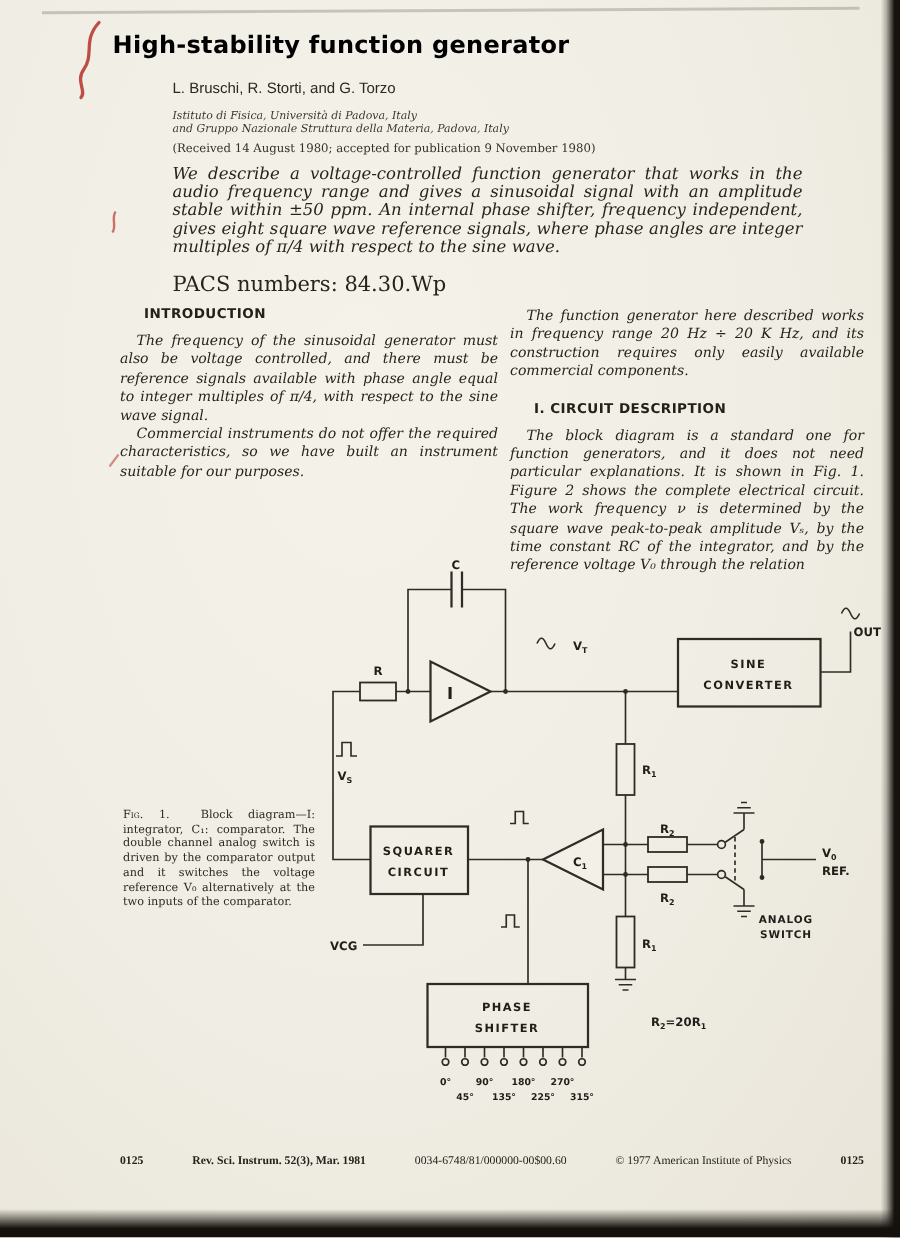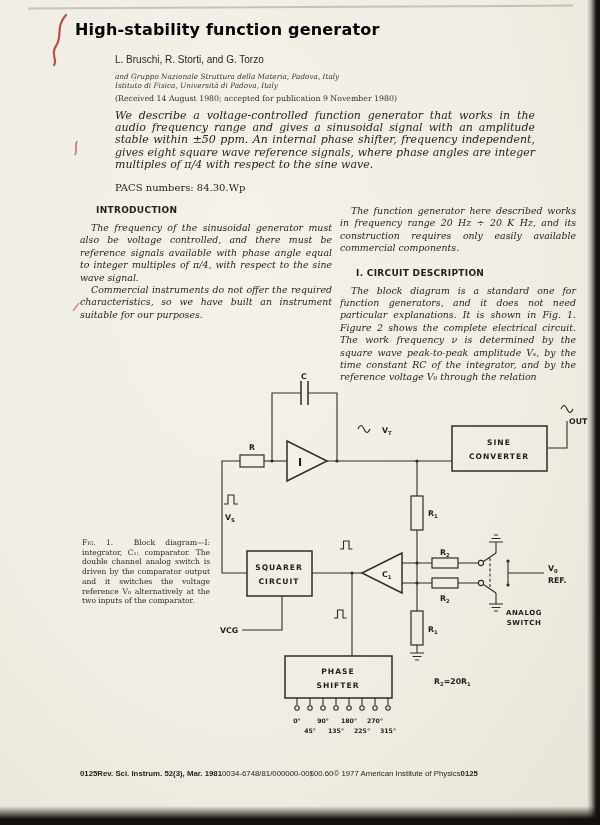--- a/index.html
+++ b/index.html
@@ -17,36 +17,36 @@
   .streak{position:absolute;top:6px;left:28px;width:545px;height:1.5px;
     background:rgba(120,115,100,.35);transform:rotate(-.3deg);}
   .redmark{position:absolute;z-index:5;}
   
   .title{left:75px;top:20px;font-family:"DejaVu Sans",sans-serif;font-weight:bold;
     font-size:16px;letter-spacing:.2px;color:#000000;}
   .authors{left:115px;top:54px;font-family:Liberation Sans, sans-serif;font-size:10px;color:#2b2822;}
   .affil{left:115px;top:72px;font-style:italic;font-size:7.3px;line-height:9.4px;color:#3a362d;}
   .received{left:115px;top:94px;font-size:7.8px;color:#333027;}
   .abstract{left:115px;top:110px;width:420px;font-size:11px;line-height:12.2px;text-align:justify;font-style:italic;}
-  .pacs{left:115px;top:182px;font-size:10px;text-align:right;}
+  .pacs{left:115px;top:182px;font-size:14px;text-align:right;}
   
   .col{top:205px;}
   .col-left{left:80px;width:252px;}
   .col-right{left:340px;width:236px;}
   h3.sect{font-family:"DejaVu Sans",sans-serif;font-weight:bold;font-size:9px;
     letter-spacing:.3px;margin:0 0 7px 0;color:#24211a;padding-left:16px;}
   h3.sect2{margin-top:13px;}
   .col p{margin:0;font-size:9.4px;line-height:12.4px;text-align:justify;}
   .col p.indent{text-indent:11px;font-style:italic;}
   
   .figcap{left:82px;top:538px;width:128px;font-size:7.5px;line-height:9.7px;text-align:justify;color:#2d2a22;}
   .figtag{font-variant:small-caps;}
   
-  .footer{left:80px;top:769px;width:496px;display:flex;
-    font-family:Liberation Sans, sans-serif;font-size:7.8px;color:#26231c;}
+  .footer{left:80px;top:769px;width:496px;display:flex;justify-content:space-between;
+    font-family:Liberation Serif, serif;font-size:7.8px;color:#26231c;}
   .footer .b{font-weight:bold;}
   
   svg.diagram{position:absolute;left:212px;top:371px;width:378px;height:372px;}
   .wire{stroke:#2e2c27;stroke-width:1.1;fill:none;}
   .thick{stroke-width:1.5;}
   .dash{stroke-dasharray:3,2.2;}
   .box{stroke:#2e2c27;stroke-width:1.5;fill:none;}
   .res{stroke:#2e2c27;stroke-width:1.2;fill:none;}
   .tri{stroke:#2e2c27;stroke-width:1.5;fill:#f3f0e7;}
   .contact{stroke:#2e2c27;stroke-width:1.1;fill:none;}
@@ -72,22 +72,22 @@
 <svg class="redmark" style="left:70px;top:139px" width="12" height="18" viewBox="0 0 12 18">
   <path d="M7,2 C4,7 8,11 5,16" stroke="#c0453c" stroke-width="1.6" fill="none" opacity=".75"></path>
 </svg>
 <svg class="redmark" style="left:70px;top:300px" width="12" height="14" viewBox="0 0 12 14">
   <path d="M3,11 L9,3" stroke="#c0453c" stroke-width="1.4" fill="none" opacity=".6"></path>
 </svg>
 
 <div class="abs title">High-stability function generator</div>
 <div class="abs authors">L. Bruschi, R. Storti, and G. Torzo</div>
 <div class="abs affil">
+  <div>Istituto di Fisica, Università di Padova, Italy</div>
   <div>and Gruppo Nazionale Struttura della Materia, Padova, Italy</div>
-  <div>Istituto di Fisica, Università di Padova, Italy</div>
 </div>
 <div class="abs received">(Received 14 August 1980; accepted for publication 9 November 1980)</div>
 <div class="abs abstract">We describe a voltage-controlled function generator that works in the audio frequency range and gives a sinusoidal signal with an amplitude stable within ±50 ppm. An internal phase shifter, frequency independent, gives eight square wave reference signals, where phase angles are integer multiples of π/4 with respect to the sine wave.</div>
 <div class="abs pacs">PACS numbers: 84.30.Wp</div>
 
 <div class="abs col col-left">
   <h3 class="sect">INTRODUCTION</h3>
   <p class="indent">The frequency of the sinusoidal generator must also be voltage controlled, and there must be reference signals available with phase angle equal to integer multiples of π/4, with respect to the sine wave signal.</p>
   <p class="indent">Commercial instruments do not offer the required characteristics, so we have built an instrument suitable for our purposes.</p>
 </div>

